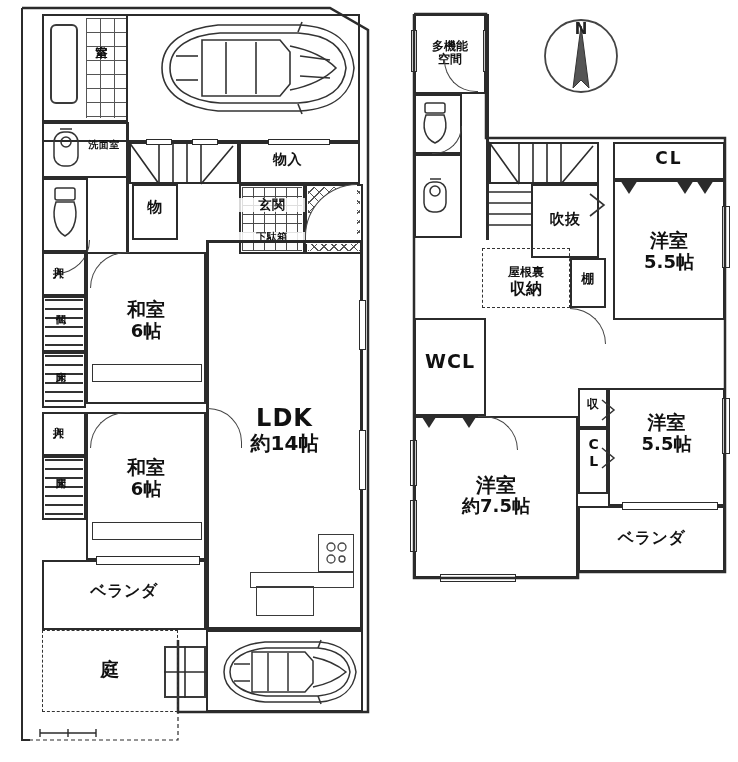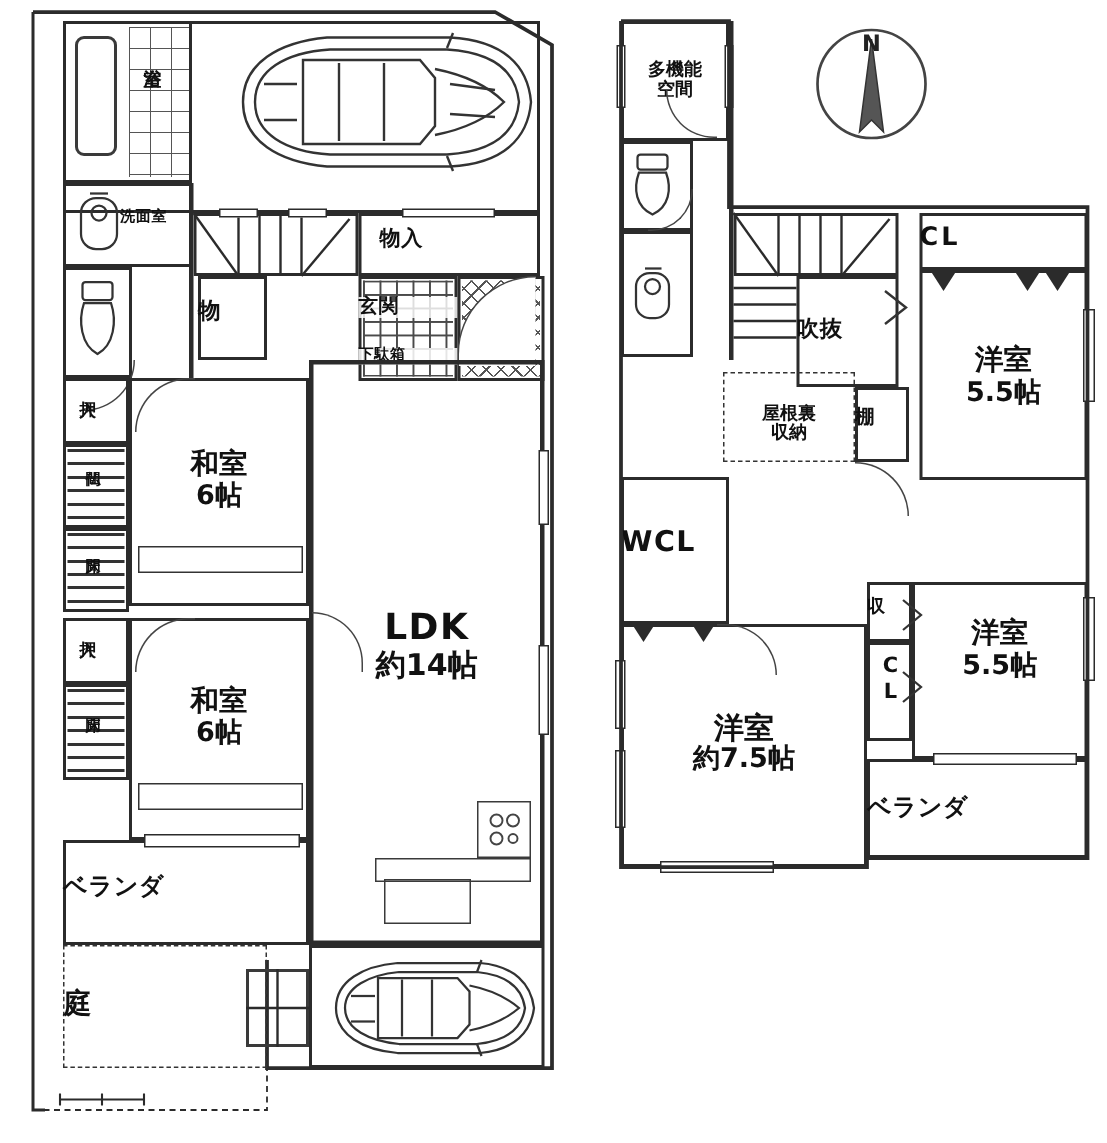--- a/index.html
+++ b/index.html
@@ -10,21 +10,21 @@
     color:#1a1a1a;
   }
   #stage{position:absolute;left:0;top:0;width:738px;height:762px;}
 
   
   .wall{position:absolute;background:#2b2b2b;}
   .outline{position:absolute;border:3px solid #2b2b2b;box-sizing:border-box;}
   .outline2{position:absolute;border:2px solid #3a3a3a;box-sizing:border-box;}
   .dash{position:absolute;border:1px dashed #333;box-sizing:border-box;}
 
-  .lbl{position:absolute;white-space:pre;line-height:1.05;text-align:left;
+  .lbl{position:absolute;white-space:pre;line-height:1.05;text-align:center;
        color:#111;font-weight:700;letter-spacing:.5px;}
   .lbl.v{writing-mode:vertical-rl;text-orientation:upright;letter-spacing:0;}
 
   
   .room{position:absolute;display:flex;flex-direction:column;align-items:center;
         justify-content:center;text-align:center;color:#111;font-weight:700;
         line-height:1.12;pointer-events:none;}
 
   
   .tatami{
@@ -142,21 +142,21 @@
         <line x1="72" y1="42" x2="104" y2="4"></line>
       </g>
     </svg>
     <div class="win" style="left:146px;top:139px;width:26px;height:6px;"></div>
     <div class="win" style="left:192px;top:139px;width:26px;height:6px;"></div>
 
     <div class="outline" style="left:132px;top:184px;width:46px;height:56px;border-width:2px;"></div>
     <div class="lbl" style="left:132px;top:200px;width:46px;font-size:15px;">物</div>
 
     <div class="outline" style="left:239px;top:142px;width:121px;height:42px;border-width:2px;"></div>
-    <div class="lbl" style="left:253px;top:152px;width:121px;font-size:14px;">物入</div>
+    <div class="lbl" style="left:227px;top:152px;width:121px;font-size:14px;">物入</div>
     <div class="win" style="left:268px;top:139px;width:62px;height:6px;"></div>
 
     <div class="outline" style="left:239px;top:184px;width:66px;height:70px;border-width:2px;"></div>
     <div class="tatami" style="position:absolute;left:242px;top:187px;width:60px;height:64px;"></div>
     <div class="lbl" style="left:239px;top:198px;width:66px;font-size:13px;background:rgba(255,255,255,.82);">玄関</div>
     <div class="lbl" style="left:239px;top:232px;width:66px;font-size:10px;background:rgba(255,255,255,.86);">下駄箱</div>
 
     <div class="outline" style="left:305px;top:184px;width:58px;height:70px;border-width:2px;"></div>
     <div class="tile" style="position:absolute;left:308px;top:187px;width:52px;height:64px;"></div>
     <div class="swing" style="left:305px;top:184px;width:52px;height:60px;border-width:1.6px;border-right:none;border-bottom:none;border-radius:60px 0 0 0;background:#fff;"></div>
@@ -323,21 +323,21 @@
       <span style="font-size:18px;">5.5帖</span>
     </div>
     <div class="win" style="left:722px;top:206px;width:8px;height:62px;"></div>
 
     <div class="outline" style="left:570px;top:258px;width:36px;height:50px;border-width:2.5px;"></div>
     <div class="lbl" style="left:570px;top:272px;width:36px;font-size:13px;">棚</div>
 
     <div class="dash" style="left:482px;top:248px;width:88px;height:60px;border-width:1.6px;"></div>
     <div class="room" style="left:482px;top:262px;width:88px;height:40px;">
       <span style="font-size:12px;">屋根裏</span>
-      <span style="font-size:12px;">収納</span>
+      <span style="font-size:16px;">収納</span>
     </div>
     <div class="swing" style="left:570px;top:308px;width:36px;height:36px;border-width:1.4px;border-left:none;border-bottom:none;border-radius:0 44px 0 0;"></div>
 
     <div class="outline" style="left:414px;top:318px;width:72px;height:98px;border-width:2.5px;"></div>
     <div class="lbl" style="left:414px;top:352px;width:72px;font-size:19px;letter-spacing:1px;">WCL</div>
     <svg style="position:absolute;left:418px;top:414px;width:64px;height:16px;" viewBox="0 0 64 16">
       <g fill="#2b2b2b">
         <polygon points="2,0 20,0 11,14"></polygon>
         <polygon points="42,0 60,0 51,14"></polygon>
       </g>

